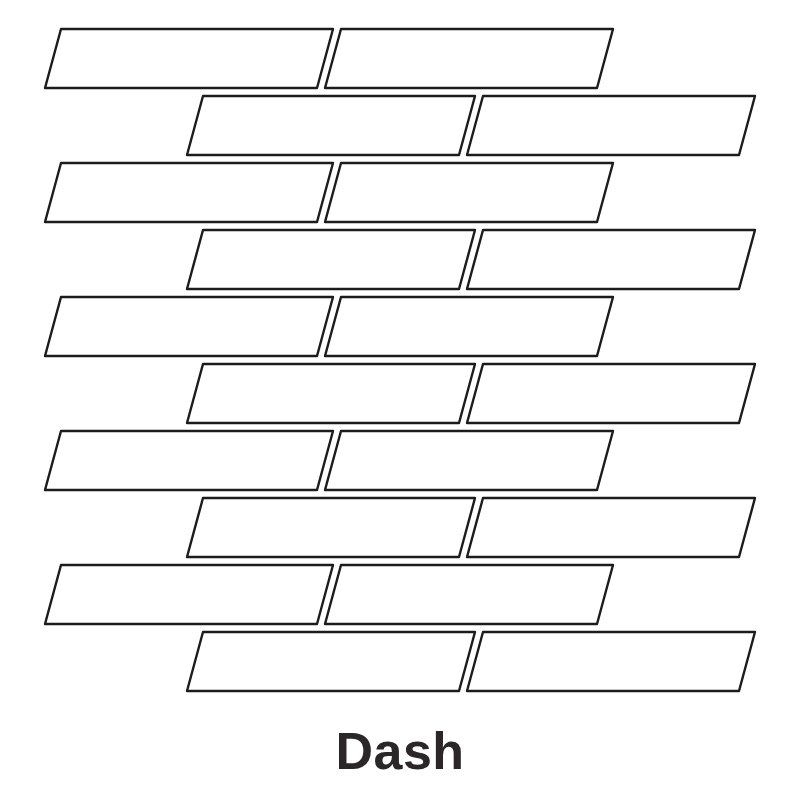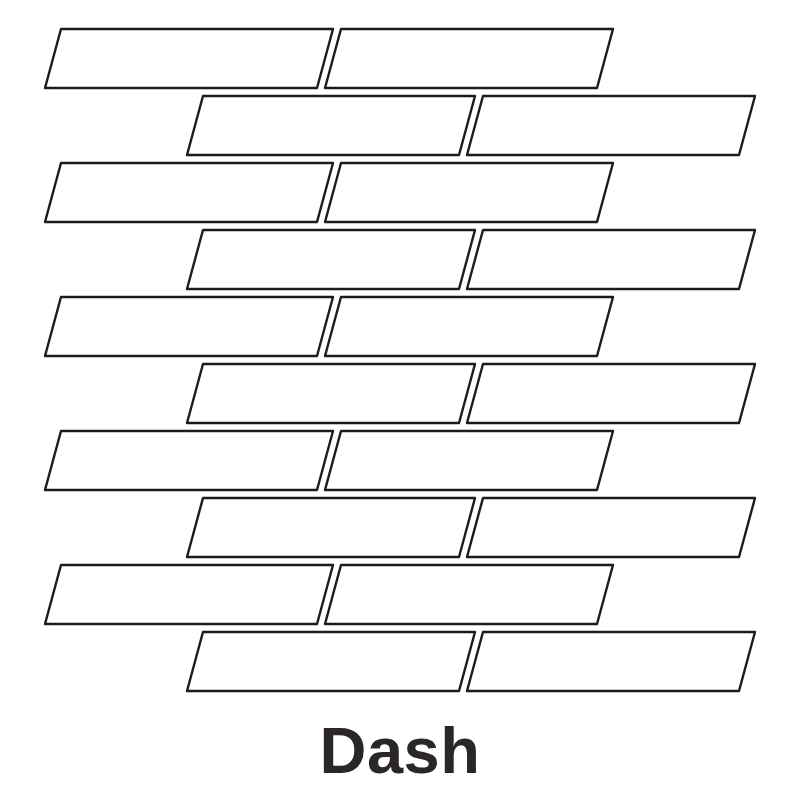--- a/index.html
+++ b/index.html
@@ -23,21 +23,21 @@
     top: 0;
   }
   .caption {
     position: absolute;
     left: 0;
     top: 722px;
     width: 800px;
     height: 58px;
     line-height: 58px;
     text-align: center;
-    font-size: 65px;
+    font-size: 52px;
     font-weight: bold;
     letter-spacing: 0.5px;
   }
 </style>
 </head>
 <body>
 
 <div class="canvas">
 
   <svg class="pattern-svg" width="800" height="800" viewBox="0 0 800 800" xmlns="http://www.w3.org/2000/svg">

